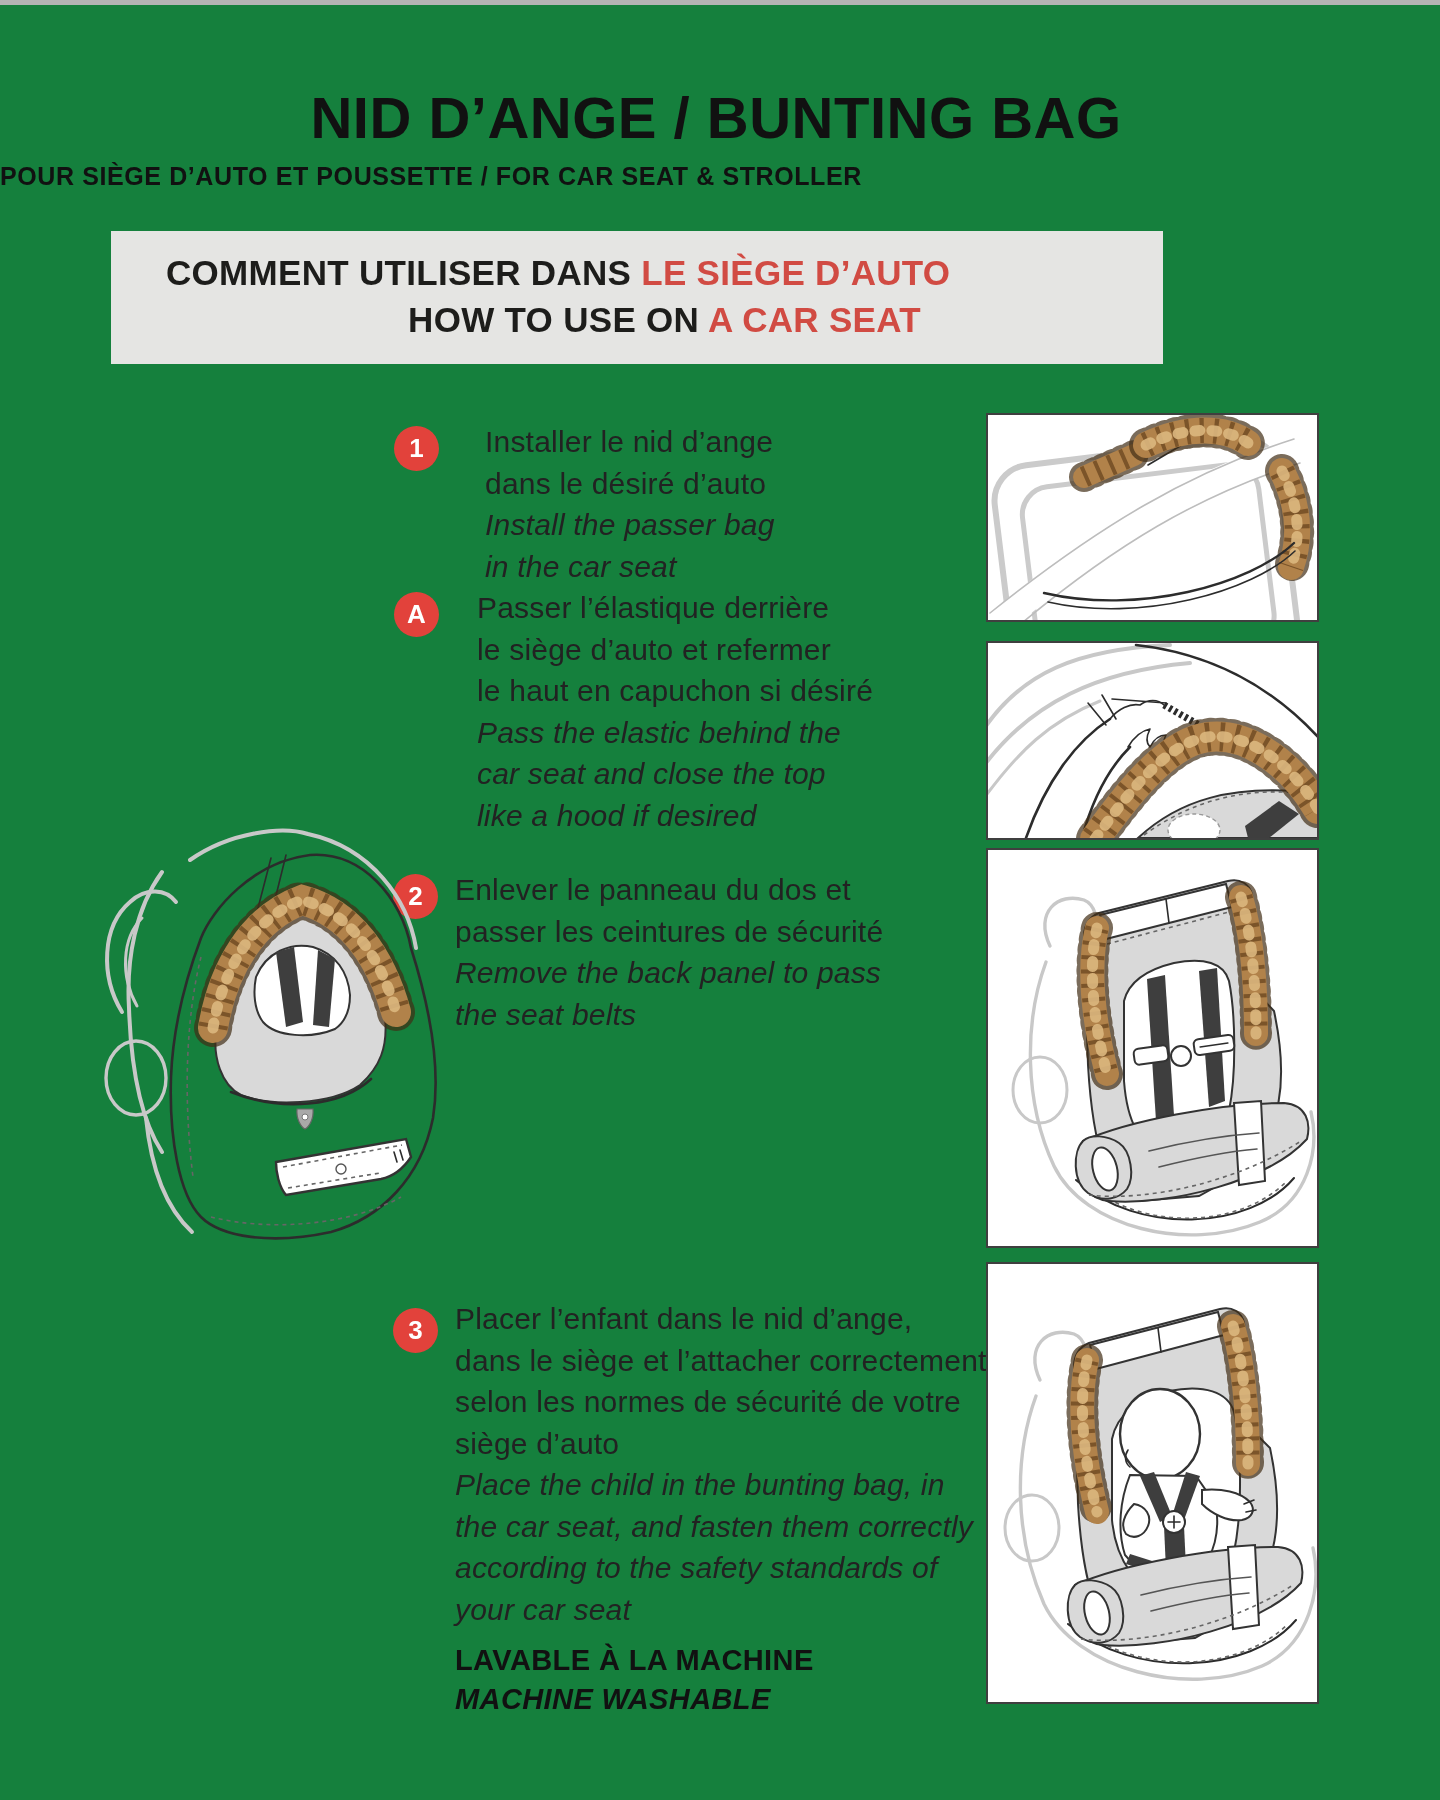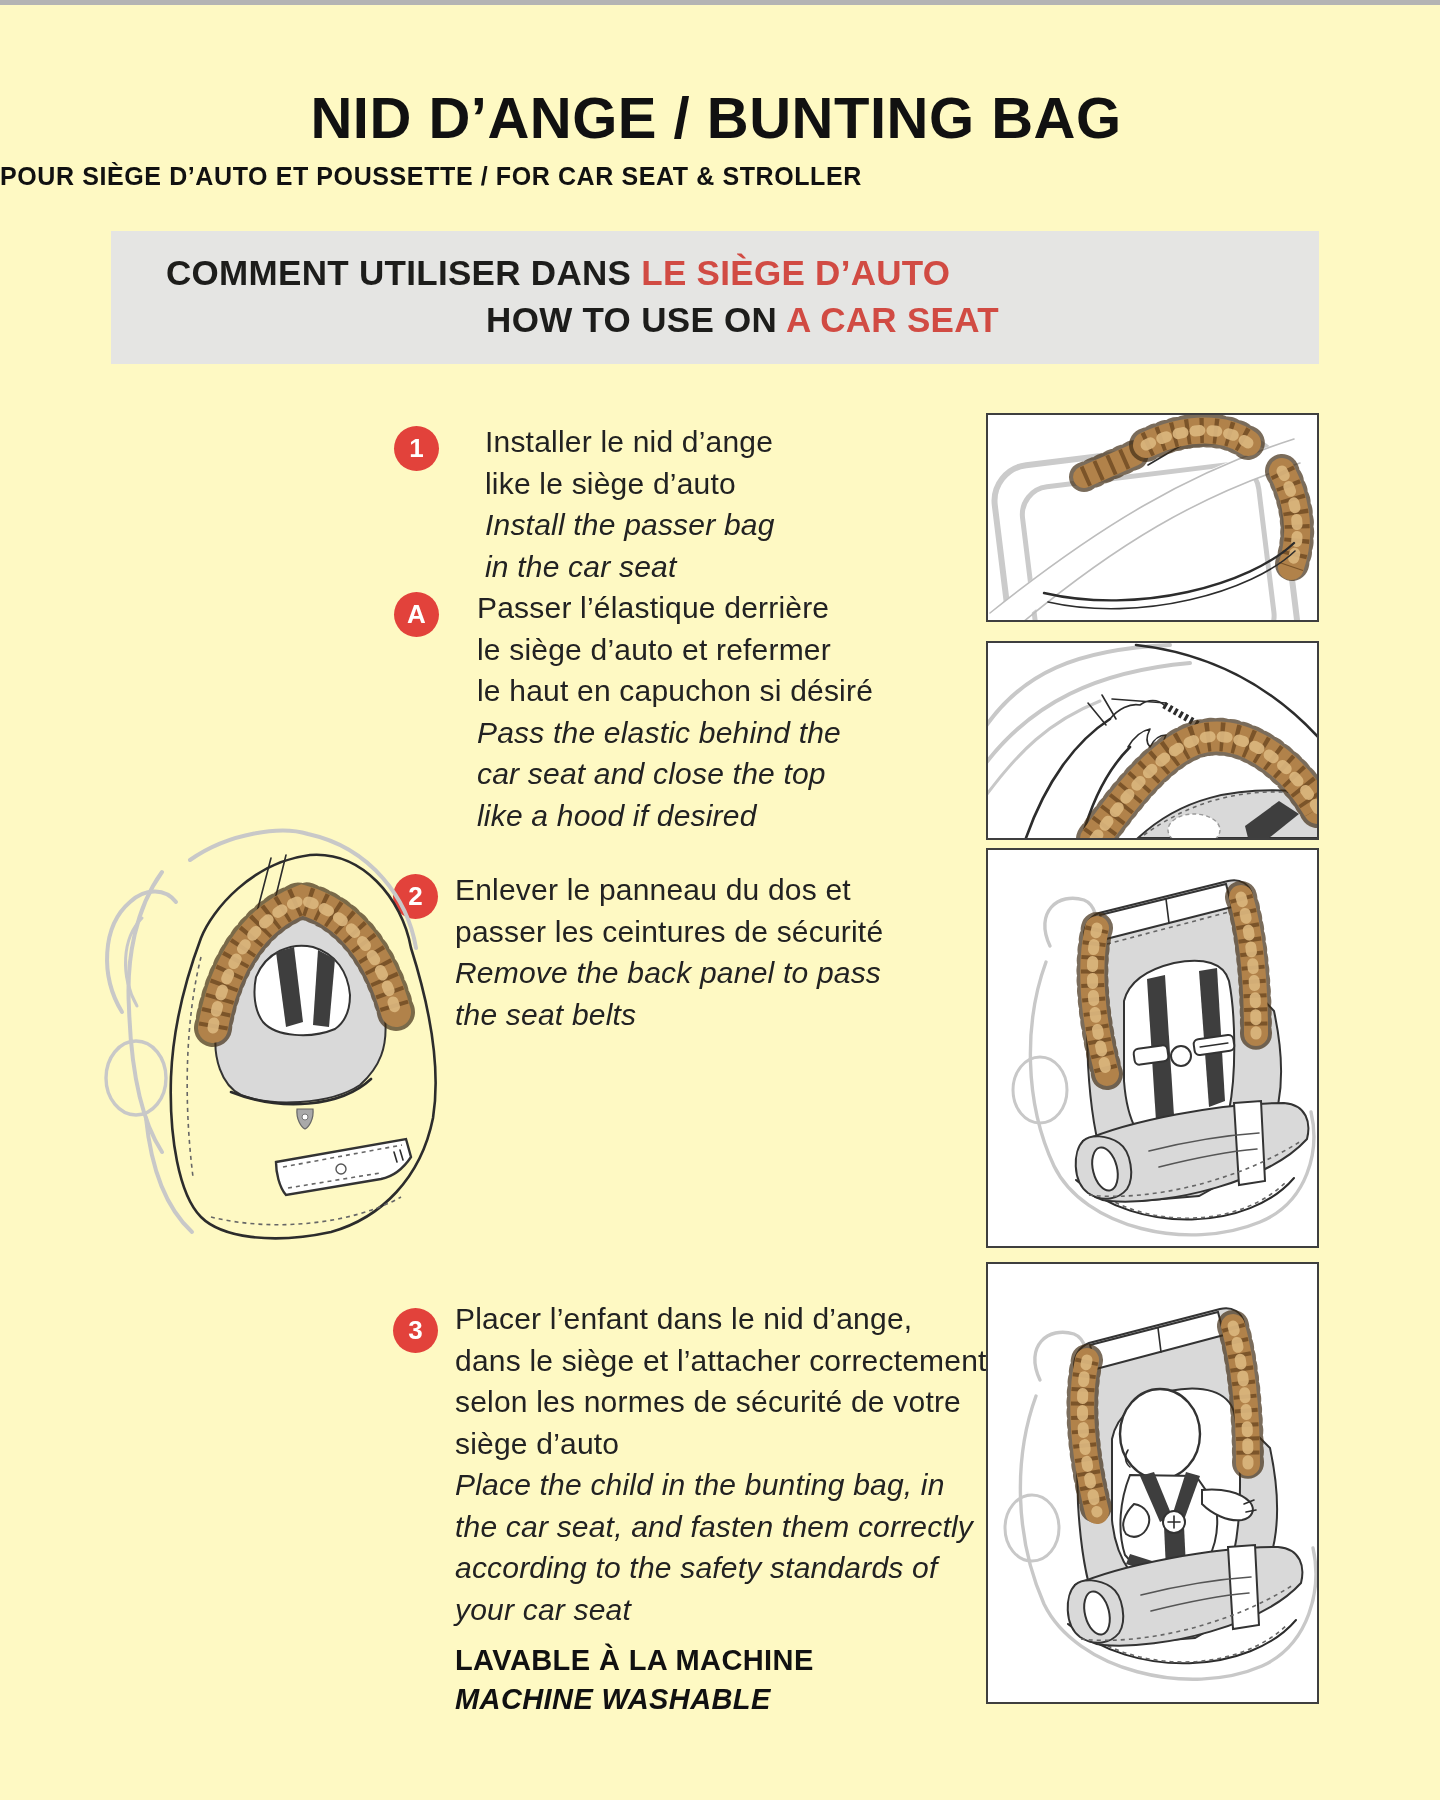--- a/index.html
+++ b/index.html
@@ -7,29 +7,29 @@
     --badge-red:#E2423B;
     --band-gray:#E5E5E3;
     --ink:#1E1E1C;
     --shell-gray:#C8C8C8;
     --fabric-gray:#D9D9D9;
     --strap-dark:#3E3E3E;
     --fur-mid:#B1824A;
   }
   html,body{margin:0;padding:0;background:#fff;}
   #page{
-    position:relative;width:1440px;height:1800px;background:#fef9c3;overflow:hidden;
+    position:relative;width:1440px;height:1800px;background:#15803d;overflow:hidden;
     font-family:"Liberation Sans","DejaVu Sans",sans-serif;color:var(--ink);
   }
   .topbar{position:absolute;left:0;top:0;width:1440px;height:5px;background:#B4B4B4;}
   .title{position:absolute;left:0;top:84px;width:1432px;text-align:center;
     font-size:58px;font-weight:bold;letter-spacing:.5px;color:#111;}
   .subtitle{position:absolute;left:0;top:162px;width:1432px;
     font-size:25px;font-weight:bold;letter-spacing:.6px;color:#111;}
-  .band{position:absolute;left:111px;top:231px;width:1208px;height:133px;background:var(--band-gray);box-sizing:border-box;padding:18px 0 0 55px;}
+  .band{position:absolute;left:111px;top:231px;width:1052px;height:133px;background:var(--band-gray);box-sizing:border-box;padding:18px 0 0 55px;}
   .band-line{font-size:35px;font-weight:bold;line-height:47px;color:#1d1d1b;letter-spacing:.3px;}
   .band-line .red{color:var(--accent-red);}
   .band-line.it{text-align:center;}
   .badge{position:absolute;width:45px;height:45px;border-radius:50%;background:var(--badge-red);
     color:#fff;font-weight:bold;font-size:26px;display:flex;align-items:center;justify-content:center;}
   .step-text{position:absolute;font-size:30px;line-height:41.5px;color:#222;letter-spacing:.2px;}
   .step-text span{display:block;}
   .step-text .en{font-style:italic;}
   .footer-note{position:absolute;left:455px;top:1641px;font-size:29px;line-height:39px;font-weight:bold;color:#111;letter-spacing:.4px;}
   .footer-note span{display:block;}
@@ -64,21 +64,21 @@
   <div class="subtitle">POUR SIÈGE D’AUTO ET POUSSETTE / FOR CAR SEAT &amp; STROLLER</div>
 
   <div class="band">
     <div class="band-line"><span>COMMENT UTILISER DANS </span><span class="red">LE SIÈGE D’AUTO</span></div>
     <div class="band-line it"><span>HOW TO USE ON </span><span class="red">A CAR SEAT</span></div>
   </div>
 
   <div class="badge" style="left:394px;top:426px;">1</div>
   <div class="step-text" style="left:455px;top:421px;margin-left:30px;">
     <span class="fr">Installer le nid d’ange</span>
-    <span class="fr">like le siège d’auto</span>
+    <span class="fr">dans le désiré d’auto</span>
     <span class="en">Install the passer bag</span>
     <span class="en">in the car seat</span>
   </div>
 
   <div class="badge" style="left:394px;top:592px;">A</div>
   <div class="step-text" style="left:477px;top:587px;">
     <span class="fr">Passer l’élastique derrière</span>
     <span class="fr">le siège d’auto et refermer</span>
     <span class="fr">le haut en capuchon si désiré</span>
     <span class="en">Pass the elastic behind the</span>

